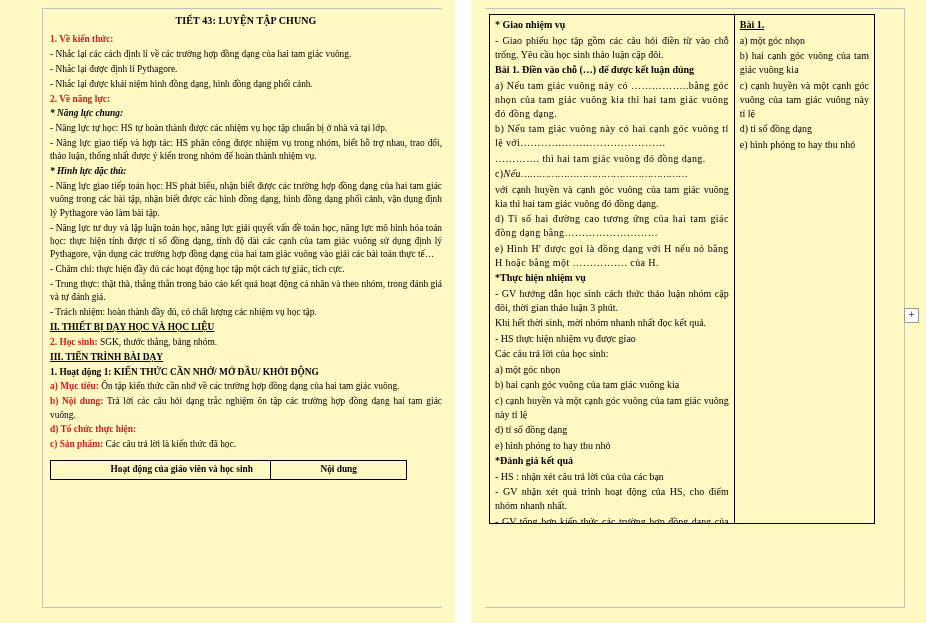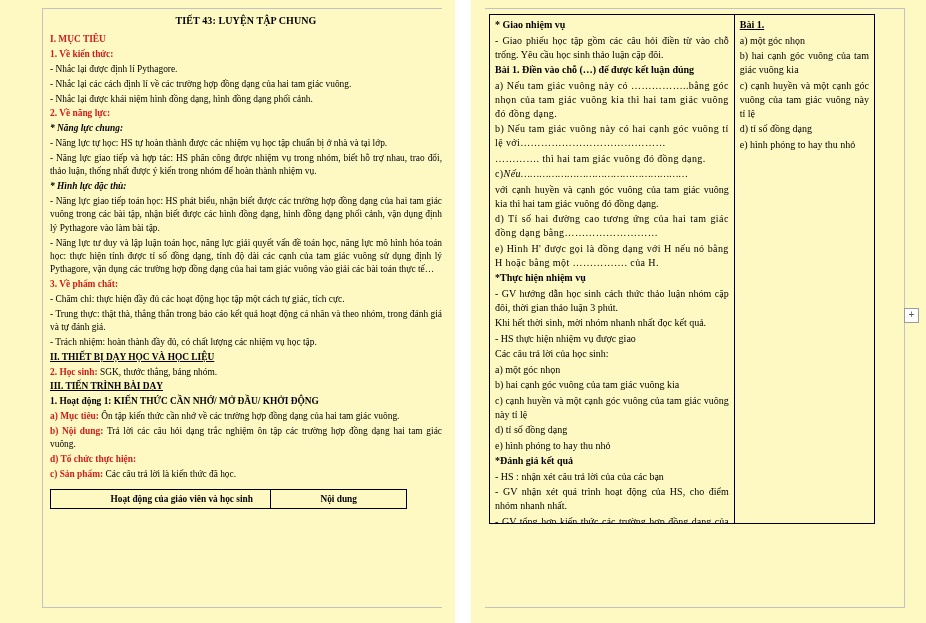--- a/index.html
+++ b/index.html
@@ -181,33 +181,31 @@
       <i></i>
       <i></i>
   </div>
 
   <div class="page page-left">
     <div class="sheet-left"></div>
     <div class="sheet-left-inner">
 
       <div class="doc-title">TIẾT 43: LUYỆN TẬP CHUNG</div>
 
-      <div class="p h-red">I. MỤC TIÊU</div>
       <div class="p h-red">1. Về kiến thức:</div>
+      <div class="p just">- Nhắc lại các cách định lí về các trường hợp đồng dạng của hai tam giác vuông.</div>
       <div class="p just">- Nhắc lại được định lí Pythagore.</div>
-      <div class="p just">- Nhắc lại các cách định lí về các trường hợp đồng dạng của hai tam giác vuông.</div>
       <div class="p just">- Nhắc lại được khái niệm hình đồng dạng, hình đồng dạng phối cảnh.</div>
       <div class="p h-red">2. Về năng lực:</div>
       <div class="p it b">* Năng lực chung:</div>
       <div class="p just">- Năng lực tự học:  HS tự hoàn thành được các nhiệm vụ học tập chuẩn bị ở nhà và tại lớp.</div>
       <div class="p just">- Năng lực giao tiếp và hợp tác:  HS phân công được nhiệm vụ trong nhóm, biết hỗ trợ nhau, trao đổi, thảo luận, thống nhất được ý kiến trong nhóm để hoàn thành nhiệm vụ.</div>
       <div class="p it b">* Hình lực đặc thù:</div>
       <div class="p just">- Năng lực giao tiếp toán học:  HS phát biểu, nhận biết được các trường hợp đồng dạng của hai tam giác vuông trong các bài tập, nhận biết được các hình đồng dạng, hình đồng dạng phối cảnh, vận dụng định lý Pythagore vào làm bài tập.</div>
       <div class="p just">- Năng lực tư duy và lập luận toán học, năng lực giải quyết vấn đề toán học, năng lực mô hình hóa toán học:  thực hiện tính được tỉ số đồng dạng, tính độ dài các cạnh của tam giác vuông sử dụng định lý Pythagore, vận dụng các trường hợp đồng dạng của hai tam giác vuông vào giải các bài toán thực tế…</div>
-      <div class="p h-red">3. Về phẩm chất:</div>
       <div class="p just">- Chăm chỉ:  thực hiện đầy đủ các hoạt động học tập một cách tự giác, tích cực.</div>
       <div class="p just">- Trung thực:  thật thà, thẳng thắn trong báo cáo kết quả hoạt động cá nhân và theo nhóm, trong đánh giá và tự đánh giá.</div>
       <div class="p just">- Trách nhiệm:  hoàn thành đầy đủ, có chất lượng các nhiệm vụ học tập.</div>
       <div class="p h-black-ul">II. THIẾT BỊ DẠY HỌC VÀ HỌC LIỆU</div>
       <div class="p"><span class="h-red">2. Học sinh:</span><span>  SGK, thước thẳng, bảng nhóm.</span></div>
       <div class="p h-black-ul">III. TIẾN TRÌNH BÀI DẠY</div>
       <div class="p"><span class="b">1. Hoạt động 1:</span><span class="b">  KIẾN THỨC CẦN NHỚ/ MỞ ĐẦU/ KHỞI ĐỘNG</span></div>
       <div class="p just"><span class="h-red">a) Mục tiêu:</span><span>  Ôn tập kiến thức cần nhớ về các trường hợp đồng dạng của hai tam giác vuông.</span></div>
       <div class="p just"><span class="h-red">b) Nội dung:</span><span>  Trả lời các câu hỏi dạng trắc nghiệm ôn tập các trường hợp đồng dạng hai tam giác vuông.</span></div>
       <div class="p just"><span class="h-red">d) Tổ chức thực hiện:</span><span></span></div>

